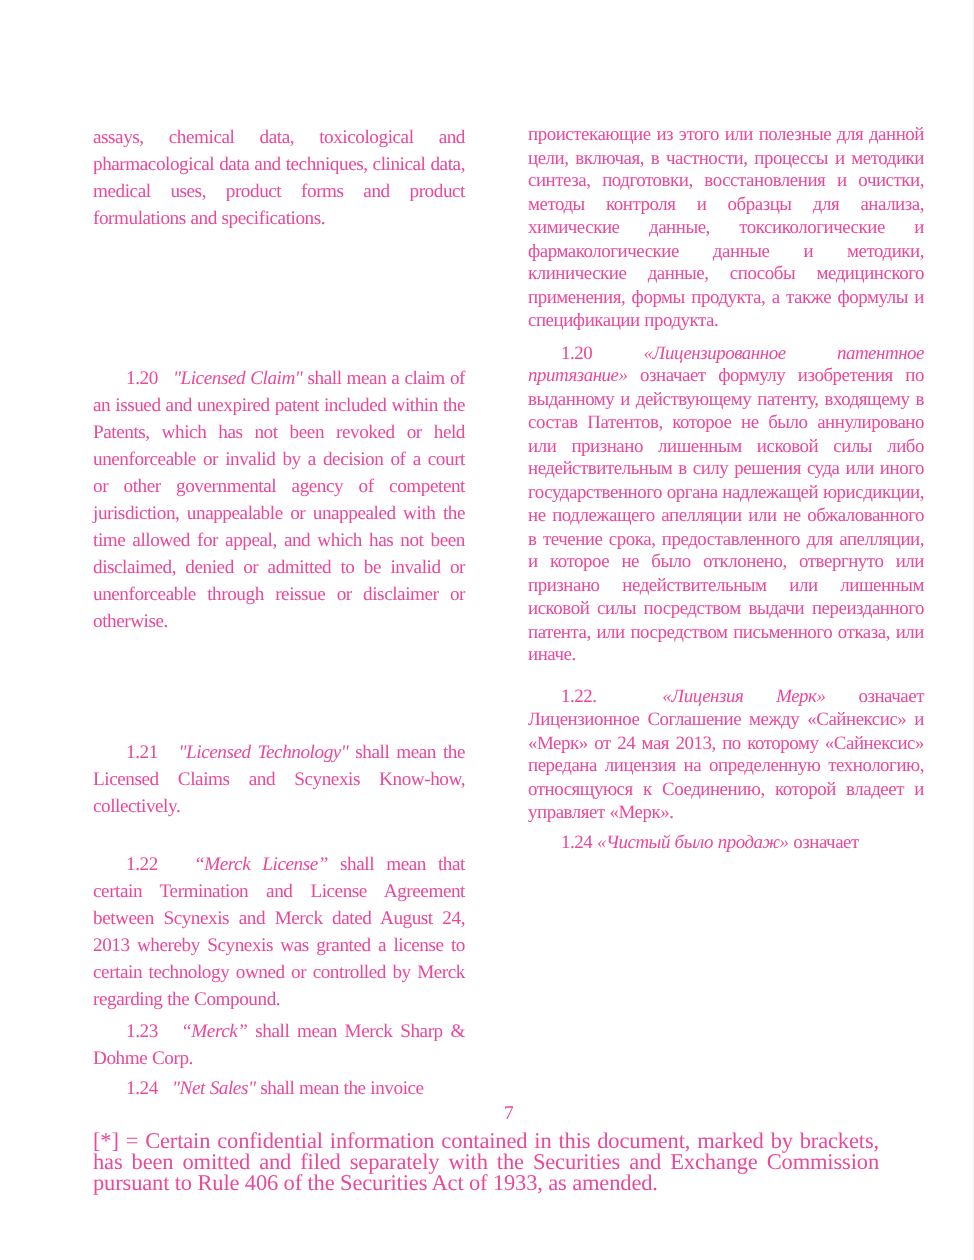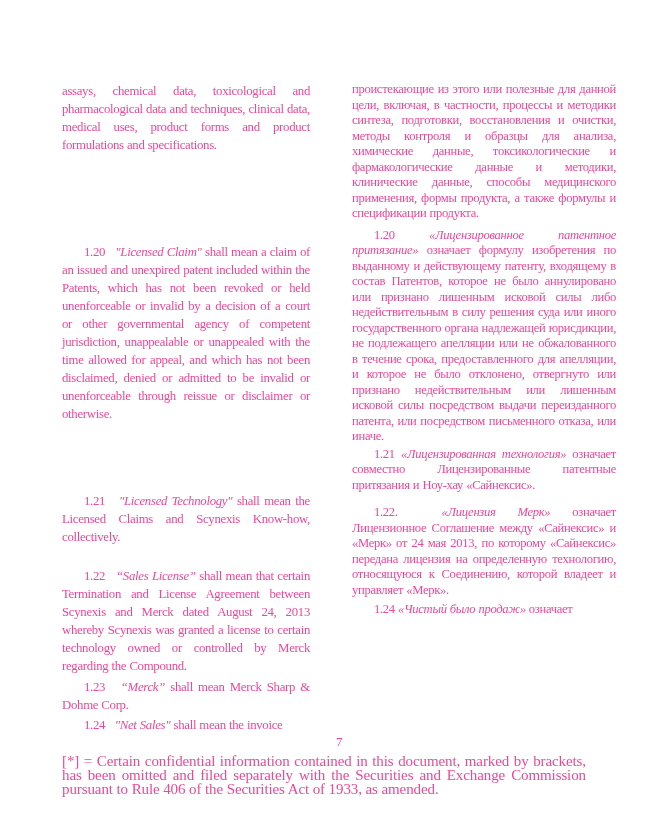--- a/index.html
+++ b/index.html
@@ -57,29 +57,28 @@
 </style>
 </head>
 <body>
 
 <div class="page">
 
   <div class="col col-left">
     <p class="en"><span>assays, chemical data, toxicological and pharmacological data and techniques, clinical data, medical uses, product forms and product formulations and specifications.</span></p>
     <p class="en indent en-s120"><span>1.20&nbsp;&nbsp;&nbsp;</span><em>"Licensed Claim"</em><span> shall mean a claim of an issued and unexpired patent included within the Patents, which has not been revoked or held unenforceable or invalid by a decision of a court or other governmental agency of competent jurisdiction, unappealable or unappealed with the time allowed for appeal, and which has not been disclaimed, denied or admitted to be invalid or unenforceable through reissue or disclaimer or otherwise.</span></p>
     <p class="en indent en-s121"><span>1.21&nbsp;&nbsp;&nbsp;</span><em>"Licensed Technology"</em><span> shall mean the Licensed Claims and Scynexis Know-how, collectively.</span></p>
-    <p class="en indent en-s122"><span>1.22&nbsp;&nbsp;&nbsp;</span><em>“Sales License”</em><span> shall mean that certain Termination and License Agreement between Scynexis and Merck dated August 24, 2013 whereby Scynexis was granted a license to certain technology owned or controlled by Merck regarding the Compound.</span></p>
+    <p class="en indent en-s122"><span>1.22&nbsp;&nbsp;&nbsp;</span><em>“Merck License”</em><span> shall mean that certain Termination and License Agreement between Scynexis and Merck dated August 24, 2013 whereby Scynexis was granted a license to certain technology owned or controlled by Merck regarding the Compound.</span></p>
     <p class="en indent en-s123"><span>1.23&nbsp;&nbsp;&nbsp;</span><em>“Merck”</em><span> shall mean Merck Sharp &amp; Dohme Corp.</span></p>
     <p class="en indent en-s124"><span>1.24&nbsp;&nbsp;&nbsp;</span><em>"Net Sales"</em><span> shall mean the invoice</span></p>
   </div>
 
   <div class="col col-right">
     <p class="ru"><span>проистекающие из этого или полезные для данной цели, включая, в частности, процессы и методики синтеза, подготовки, восстановления и очистки, методы контроля и образцы для анализа, химические данные, токсикологические и фармакологические данные и методики, клинические данные, способы медицинского применения, формы продукта, а также формулы и спецификации продукта.</span></p>
     <p class="ru indent ru-s120"><span>1.20 </span><em>«Лицензированное патентное притязание»</em><span> означает формулу изобретения по выданному и действующему патенту, входящему в состав Патентов, которое не было аннулировано или признано лишенным исковой силы либо недействительным в силу решения суда или иного государственного органа надлежащей юрисдикции, не подлежащего апелляции или не обжалованного в течение срока, предоставленного для апелляции, и которое не было отклонено, отвергнуто или признано недействительным или лишенным исковой силы посредством выдачи переизданного патента, или посредством письменного отказа, или иначе.</span></p>
-    <p class="ru indent ru-s121"><span>1.21 </span><em>«Лицензированная технология»</em><span> означает совместно Лицензированные патентные притязания и Ноу-хау «Сайнексис».</span></p>
     <p class="ru indent ru-s122"><span>1.22.&nbsp;&nbsp;</span><em>«Лицензия Мерк»</em><span> означает Лицензионное Соглашение между «Сайнексис» и «Мерк» от 24 мая 2013, по которому «Сайнексис» передана лицензия на определенную технологию, относящуюся к Соединению, которой владеет и управляет «Мерк».</span></p>
     <p class="ru indent ru-s124"><span>1.24 </span><em>«Чистый было продаж»</em><span> означает</span></p>
   </div>
 
   <div class="pageno">7</div>
 
   <div class="footnote">[*] = Certain confidential information contained in this document, marked by brackets, has been omitted and filed separately with the Securities and Exchange Commission pursuant to Rule 406 of the Securities Act of 1933, as amended.</div>
 
 </div>
 

